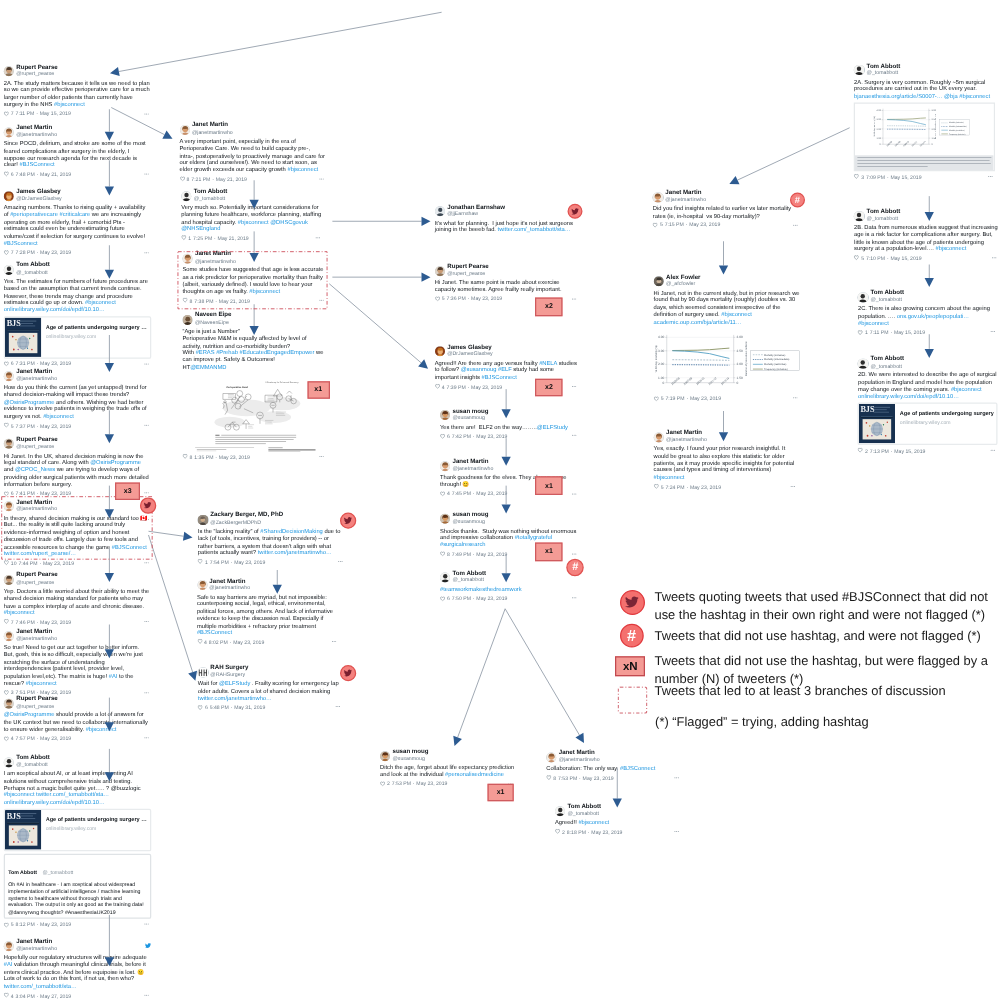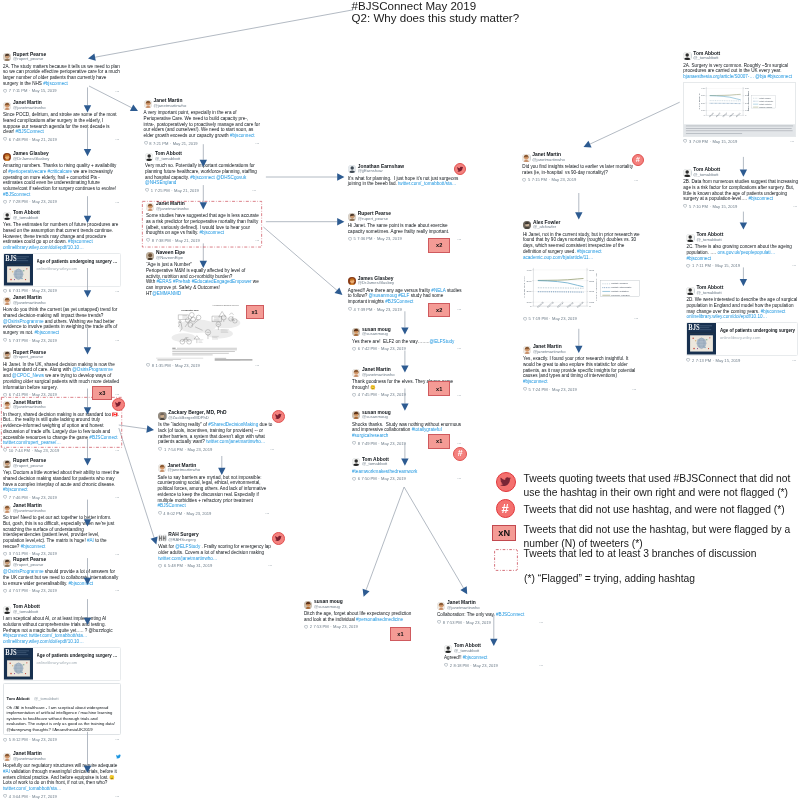--- a/index.html
+++ b/index.html
@@ -124,24 +124,20 @@
       <path d="M743.4 229.6 L739.7 222.4 L747.1 222.4 Z" fill="#2d5b91"></path>
       <path d="M743.4 267.4 L743.4 279.1" stroke="#9aa3af" stroke-width="0.75" fill="none"></path>
       <path d="M743.4 286.3 L739.7 279.1 L747.1 279.1 Z" fill="#2d5b91"></path>
       <path d="M679.7 102.2 L590.024 144.055" stroke="#9aa3af" stroke-width="0.75" fill="none"></path>
       <path d="M583.5 147.1 L588.459 140.702 L591.589 147.408 Z" fill="#2d5b91"></path>
       <path d="M578.8 193 L578.8 212.3" stroke="#9aa3af" stroke-width="0.75" fill="none"></path>
       <path d="M578.8 219.5 L575.1 212.3 L582.5 212.3 Z" fill="#2d5b91"></path>
       <path d="M578.8 328.8 L578.8 345.7" stroke="#9aa3af" stroke-width="0.75" fill="none"></path>
       <path d="M578.8 352.9 L575.1 345.7 L582.5 345.7 Z" fill="#2d5b91"></path>
     </svg>
-<div class="title-block">
-      <div class="title-line">#BJSConnect May 2019</div>
-      <div class="title-line">Q2: Why does this study matter?</div>
-    </div>
 <div class="tweet" style="left:3px;top:52.5px;width:117.5px">
       <div class="head">
         <span class="avatar">
           <svg viewBox="0 0 24 24">
             <rect width="24" height="24" fill="#ddd3c7"></rect>
             <circle cx="12" cy="10" r="6.2" fill="#c99b74"></circle>
             <path d="M12 2c4.2 0 6.8 2.6 6.8 6.4 0 1.4-.4 2.6-.4 2.6-.8-1.6-1.2-3.8-1.2-3.8-2.2 1.6-7.6 1.8-10 .8 0 0-.5 1.8-.9 3 0 0-.5-1.2-.5-2.6C5.8 4.6 7.8 2 12 2z" fill="#4e3a2b"></path>
             <path d="M2.5 24c.9-5.4 4.3-7.8 9.5-7.8s8.6 2.4 9.5 7.8z" fill="#8f7458"></path>
           </svg>
         </span>

